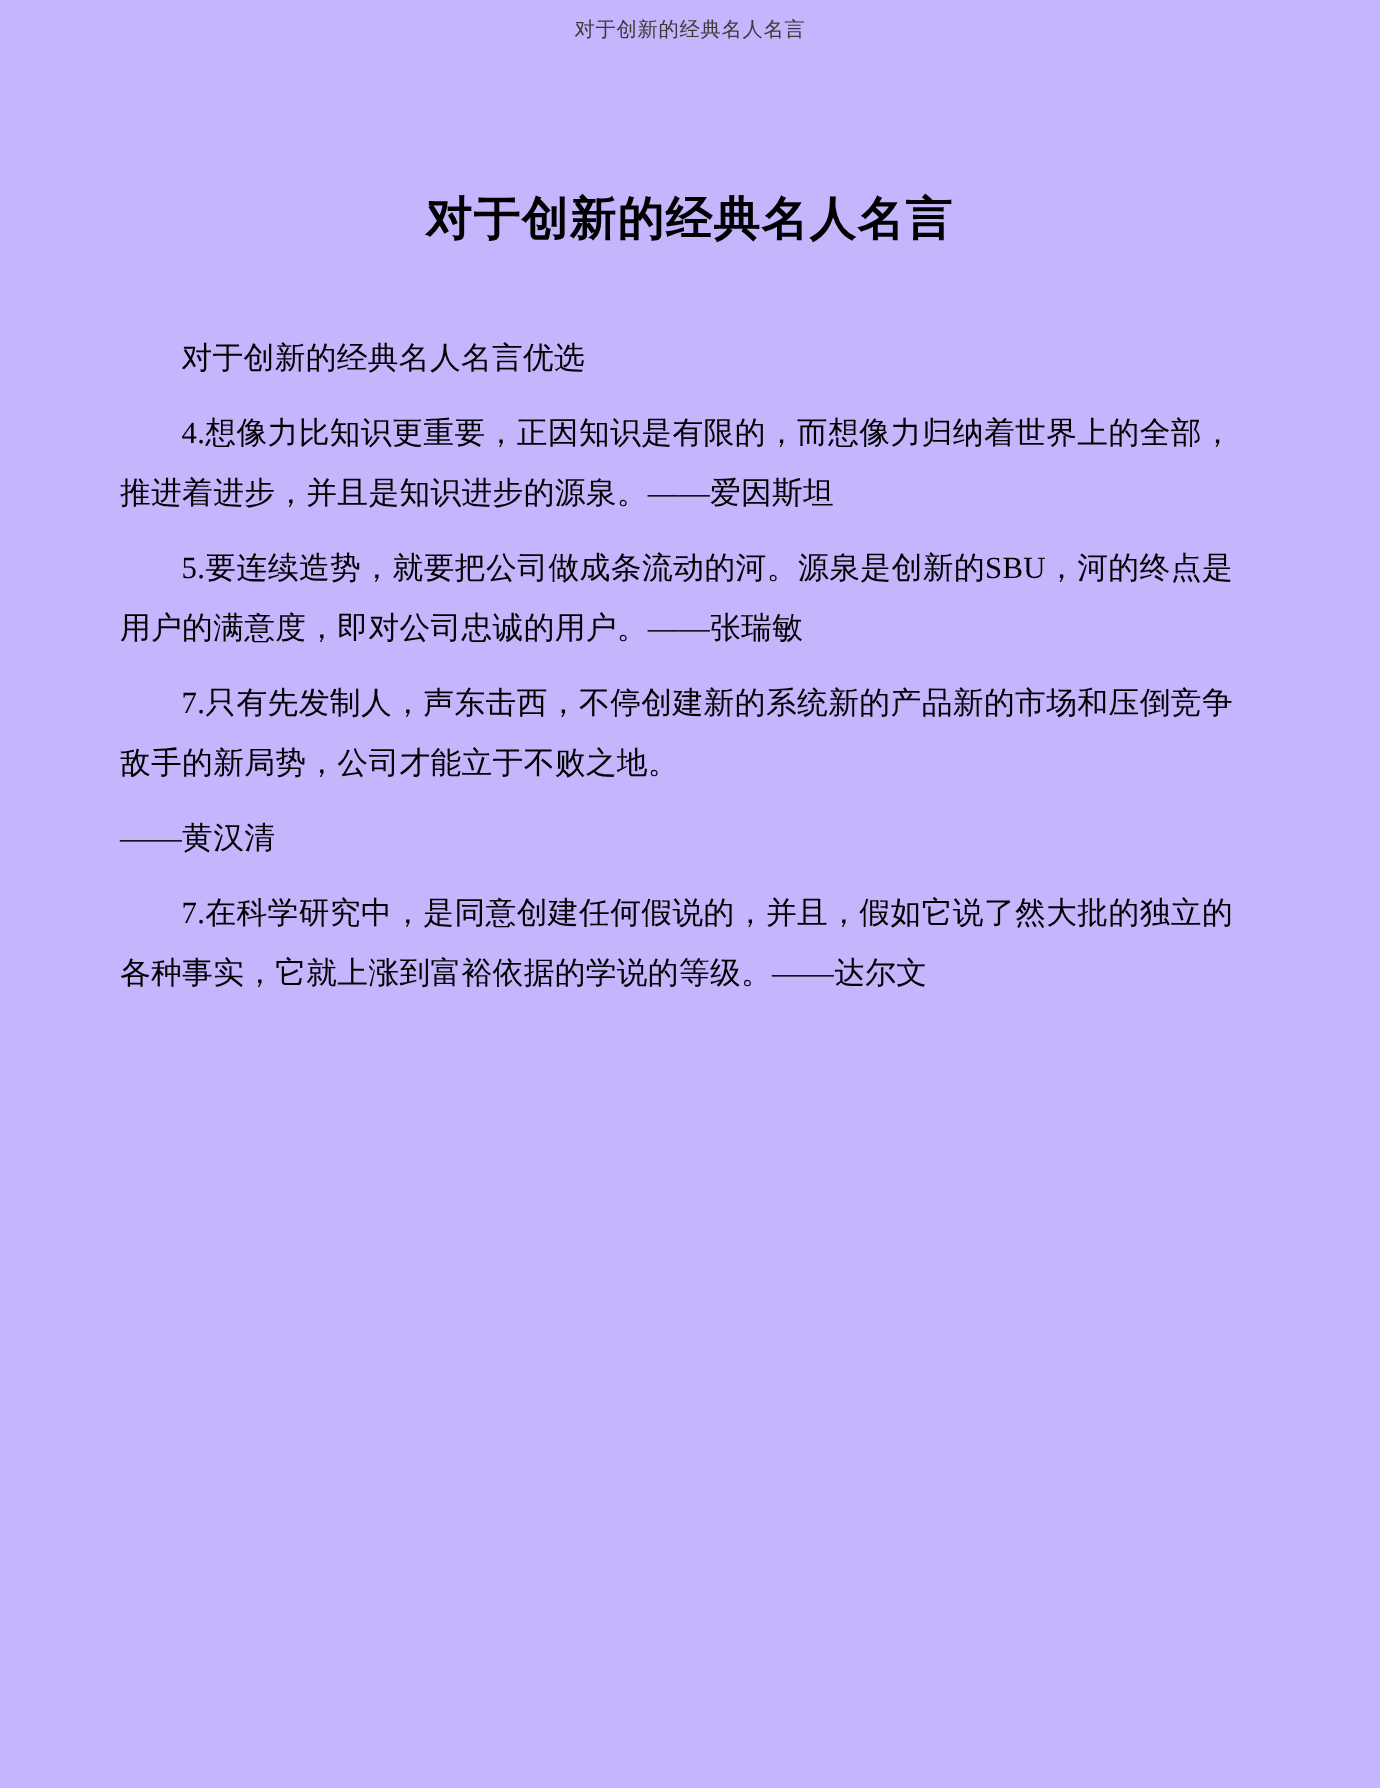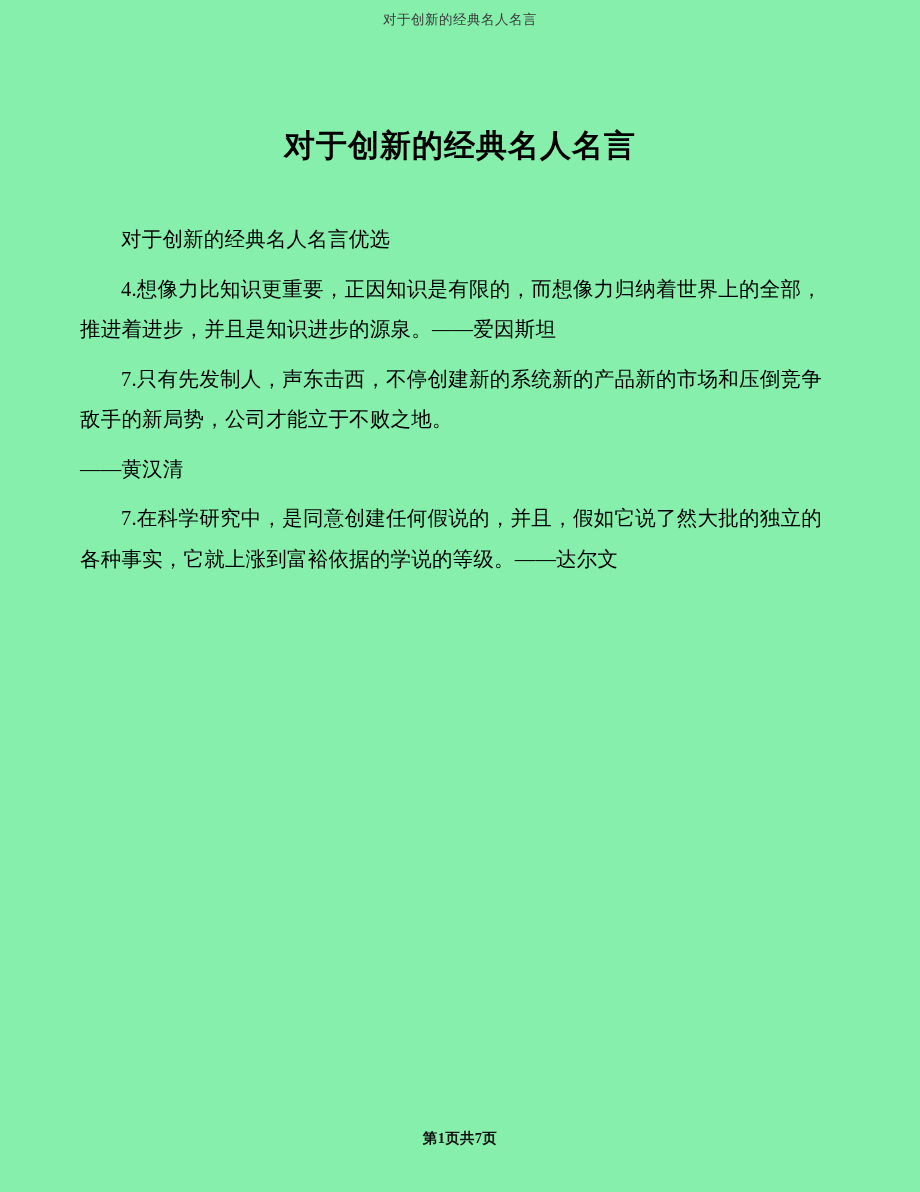--- a/index.html
+++ b/index.html
@@ -13,21 +13,21 @@
     font-family: "Liberation Serif", "DejaVu Serif", serif;
     color: #000000;
     position: relative;
     overflow: hidden;
   }
   .page {
     width: 920px;
     height: 1192px;
     box-sizing: border-box;
     position: relative;
-    background: #86efac;
+    background: #c4b5fd;
   }
   .header {
     width: 100%;
     text-align: center;
     font-size: 13.5px;
     color: #3a3a3a;
     padding-top: 11px;
     letter-spacing: 0.5px;
     font-family: "Liberation Serif", "DejaVu Serif", serif;
   }
@@ -76,20 +76,20 @@
 
 <div class="page">
 
   <div class="header">对于创新的经典名人名言</div>
 
   <h1 class="doc-title">对于创新的经典名人名言</h1>
 
   <div class="body-area">
     <p class="para indent">对于创新的经典名人名言优选</p>
     <p class="para indent">4.想像力比知识更重要，正因知识是有限的，而想像力归纳着世界上的全部，推进着进步，并且是知识进步的源泉。——爱因斯坦</p>
+    <p class="para indent">5.要连续造势，就要把公司做成条流动的河。源泉是创新的SBU，河的终点是用户的满意度，即对公司忠诚的用户。——张瑞敏</p>
     <p class="para indent">7.只有先发制人，声东击西，不停创建新的系统新的产品新的市场和压倒竞争敌手的新局势，公司才能立于不败之地。</p>
     <p class="para noindent">——黄汉清</p>
     <p class="para indent">7.在科学研究中，是同意创建任何假说的，并且，假如它说了然大批的独立的各种事实，它就上涨到富裕依据的学说的等级。——达尔文</p>
   </div>
 
-  <div class="footer">第1页共7页</div>
 
 </div>
 
 </body></html>

